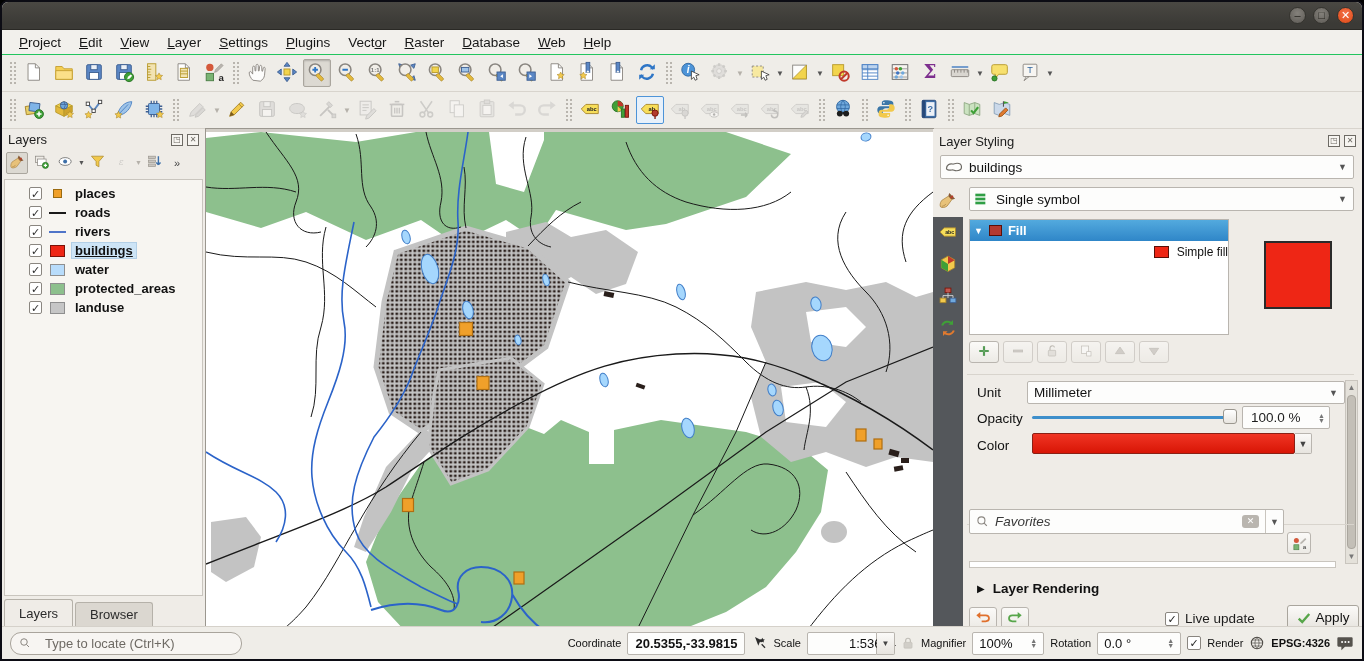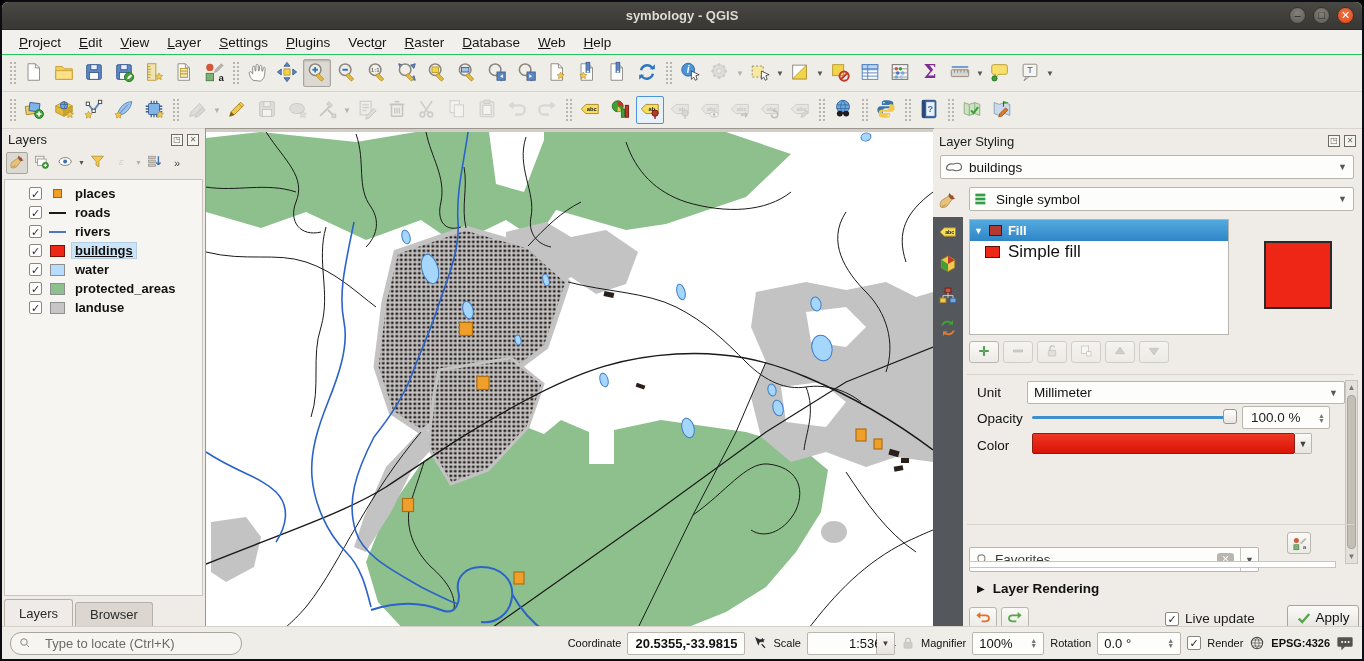--- a/index.html
+++ b/index.html
@@ -61,21 +61,21 @@
   
   #styling-panel { position:absolute; left:931px; top:0; right:0; bottom:0; background:#efece7; }
   #styling-strip { position:absolute; left:0; top:56px; width:30px; bottom:0; background:#54575b; }
   .strip-btn { width:30px; height:32px; display:flex; align-items:center; justify-content:center; }
   .strip-btn.active { background:#efece7; }
   .combo { background:#fdfdfc; border:1px solid #b9b5af; border-radius:2px; display:flex; align-items:center; padding:0 4px; position:relative; }
   .combo .arrow { position:absolute; right:6px; color:#555; font-size:9px; }
   .combo .txt { margin-left:6px; font-size:13.5px; color:#111; }
   #symbol-tree { position:absolute; left:36px; top:90px; width:260px; height:116px; background:#fff; border:1px solid #b9b5af; }
   .tree-row1 { height:21px; background:linear-gradient(#53aade,#2f86c8); color:#fff; font-weight:bold; display:flex; align-items:center; padding-left:4px; gap:6px; font-size:13px; }
-  .tree-row2 { height:22px; display:flex; align-items:center; padding-left:15px; gap:8px; font-size:17px; color:#111; }
+  .tree-row2 { height:22px; display:flex; align-items:center; padding-left:24px; gap:8px; font-size:12px; color:#111;justify-content:flex-end; }
   .swatch { border:1px solid #5a0f08; }
   #preview-swatch { position:absolute; left:331px; top:112px; width:68px; height:68px; background:#ee2615; border:2px solid #2a2a2a; }
   .symbtn { width:30px; height:22px; background:linear-gradient(#fbfaf8,#eceae5); border:1px solid #b9b5af; border-radius:3px; display:flex; align-items:center; justify-content:center; }
   .symbtn.disabled { opacity:.55; }
   .hsep { position:absolute; height:1px; background:#d8d4cd; }
   .frow-label { font-size:13.5px; color:#111; }
   .spin { background:#fdfdfc; border:1px solid #b9b5af; border-radius:2px; display:flex; align-items:center; justify-content:space-between; padding:0 2px 0 8px; font-size:13.5px; }
   .spin .arrows { display:flex; flex-direction:column; color:#777; font-size:7px; line-height:5px; padding-right:2px; }
   #opacity-slider { position:relative; height:20px; }
   #opacity-slider .groove { position:absolute; left:0; right:0; top:9px; height:3px; background:#3e8fcb; border-radius:2px; }
@@ -100,21 +100,20 @@
   .sb-field { height:23px; background:#fdfdfc; border:1px solid #b9b5af; border-radius:2px; display:flex; align-items:center; padding:0 6px; font-size:13px; color:#111; }
   .sb-spin { justify-content:space-between; }
   .sb-gap { flex:1; }
 </style>
 </head>
 <body>
 
 <div id="window">
 
   <div id="titlebar">
-    <div class="title">symbology - QGIS</div>
     <div class="winbtns">
       <div class="winbtn">–</div>
       <div class="winbtn">□</div>
       <div class="winbtn close">✕</div>
     </div>
   </div>
 
   <div id="menubar">
       <div class="menu-item"><span class="u">P</span>roject</div>
       <div class="menu-item"><span class="u">E</span>dit</div>
@@ -950,21 +949,21 @@
       </div>
 
       <div class="vscroll" style="right:4px; top:251px; height:184px;">
         <span class="a">▲</span>
           <span class="thumb"></span>
           <span class="a">▼</span>
       </div>
 
       <div class="hsep" style="left:34px; right:8px; top:395px;"></div>
 
-      <div id="favorites-box" style="left:36px; top:418px; width:290px; height:25px;">
+      <div id="favorites-box" style="left:36px; top:380px; width:315px; height:25px;font-style:italic;">
         <svg width="13" height="13" viewBox="0 0 24 24" style="margin-left:6px;">
             <circle cx="10" cy="10" r="6.5" fill="none" stroke="#8a8680" stroke-width="2"></circle>
             <path d="M15 15l5 5" stroke="#8a8680" stroke-width="2"></path>
           </svg>
         <span class="ph">Favorites</span>
         <span class="clr">✕</span>
         <span class="dd">▼</span>
       </div>
       <div class="roundbtn" style="position:absolute; left:354px; top:403px; width:24px;">
         <svg width="15" height="15" viewBox="0 0 24 24">

